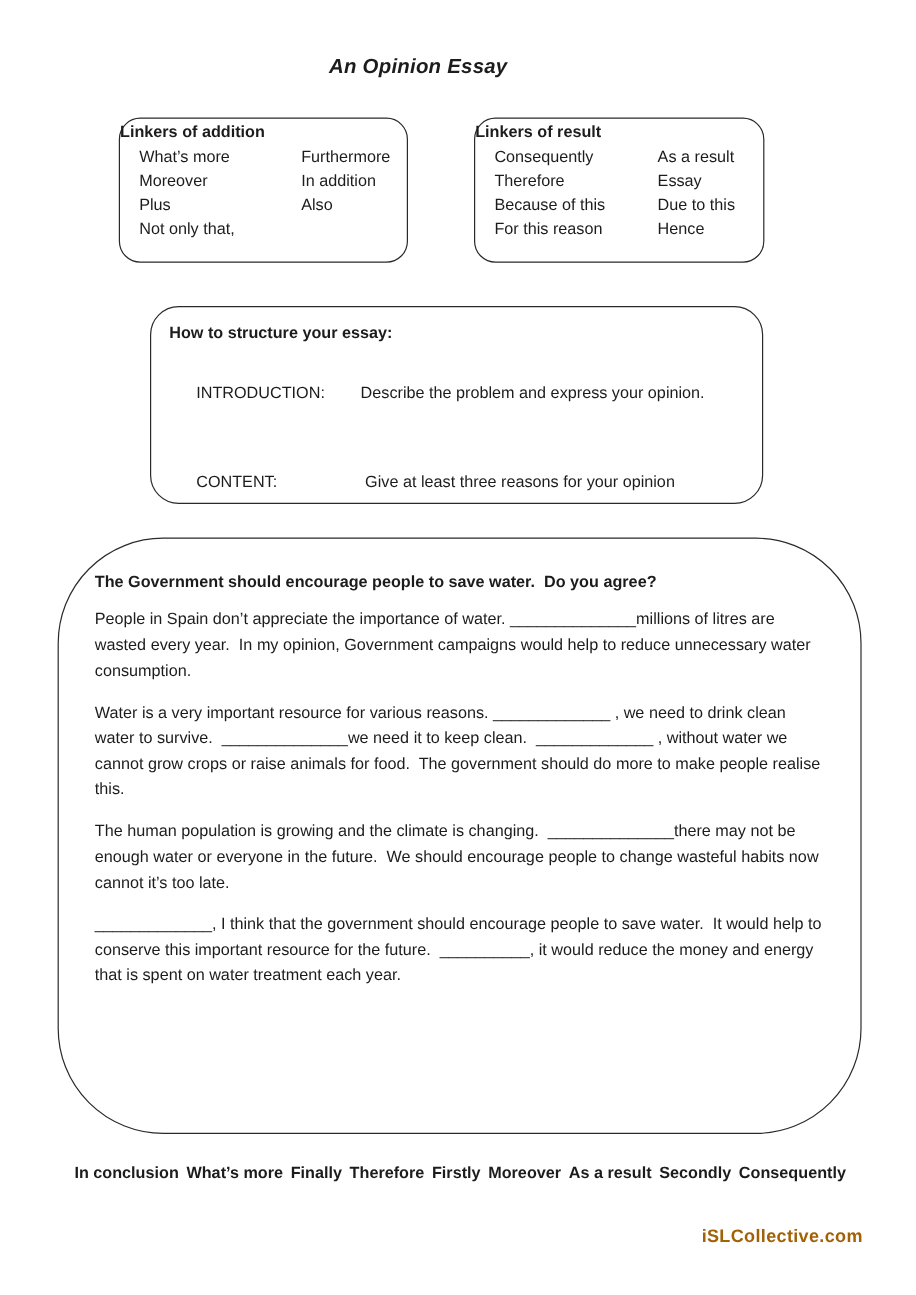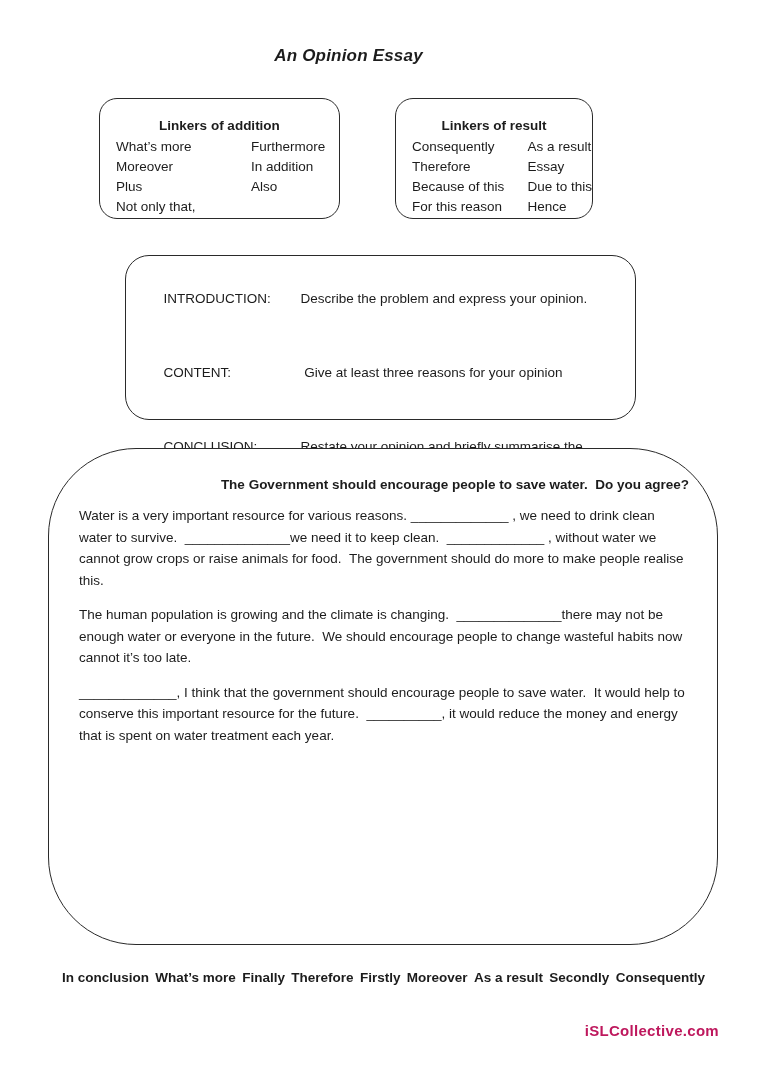--- a/index.html
+++ b/index.html
@@ -24,24 +24,24 @@
     letter-spacing: 0.2px;
   }
   .box {
     position: absolute;
     border: 1.4px solid #2a2a2a;
     border-radius: 18px;
     background: #ffffff;
     box-sizing: border-box;
   }
   #box-addition { left: 99px;  top: 98px; width: 241px; height: 121px; }
-  #box-result   { left: 395px; top: 98px; width: 198px; height: 121px; }
+  #box-result   { left: 395px; top: 98px; width: 242px; height: 121px; }
   .box-title {
-    margin-top: 19px;
-    text-align: center;
+    margin-top: 3px;
+    text-align: left;
     font-weight: bold;
     font-size: 13.5px;
   }
   .box-cols { display: flex; padding: 6px 0 0 16px; }
   .box-col  { display: flex; flex-direction: column; }
   .box-col div { height: 20px; font-size: 13.5px; white-space: nowrap; }
   #box-addition .col1 { width: 135px; }
   #box-result   .col1 { width: 136px; }
 
   #box-structure {
@@ -60,21 +60,21 @@
     white-space: pre-wrap;
   }
   .structure-label { display: inline-block; width: 137px; }
 
   #box-essay {
     left: 48px; top: 448px; width: 670px; height: 497px;
     border-radius: 88px;
   }
   .essay-inner { padding: 28px 28px 0 30px; }
   .essay-question {
-    text-align: right;
+    text-align: left;
     font-weight: bold;
     font-size: 13.5px;
     white-space: pre-wrap;
   }
   .essay-p {
     margin: 13px 0 0 0;
     width: 612px;
     font-size: 13.5px;
     line-height: 21.5px;
     white-space: pre-wrap;
@@ -84,21 +84,21 @@
     position: absolute;
     left: 62px; top: 970px; width: 643px;
     display: flex;
     justify-content: space-between;
     font-weight: bold;
     font-size: 13.5px;
   }
   .watermark {
     position: absolute;
     top: 1022px; right: 44px;
-    color: #be185d;
+    color: #a16207;
     font-weight: bold;
     font-size: 15px;
     letter-spacing: 0.3px;
   }
 </style>
 </head>
 <body>
 
 <div class="page">
 
@@ -133,34 +133,36 @@
       <div class="box-col col2">
         <div>As a result</div>
         <div>Essay</div>
         <div>Due to this</div>
         <div>Hence</div>
       </div>
     </div>
   </div>
 
   <div class="box" id="box-structure">
+    <div class="structure-title">How to structure your essay:</div>
     <div class="structure-row">
       <span class="structure-label">INTRODUCTION:</span><span>Describe the problem and express your opinion.</span>
     </div>
     <div class="structure-row">
       <span class="structure-label">CONTENT:</span><span> Give at least three reasons for your opinion</span>
     </div>
     <div class="structure-row">
       <span class="structure-label">CONCLUSION:</span><span>Restate your opinion and briefly summarise the reasons.</span>
     </div>
   </div>
 
   <div class="box" id="box-essay">
     <div class="essay-inner">
       <div class="essay-question">The Government should encourage people to save water.  Do you agree?</div>
+      <p class="essay-p">People in Spain don’t appreciate the importance of water. ______________millions of litres are wasted every year.  In my opinion, Government campaigns would help to reduce unnecessary water consumption.</p>
       <p class="essay-p">Water is a very important resource for various reasons. _____________ , we need to drink clean water to survive.  ______________we need it to keep clean.  _____________ , without water we cannot grow crops or raise animals for food.  The government should do more to make people realise this.</p>
       <p class="essay-p">The human population is growing and the climate is changing.  ______________there may not be enough water or everyone in the future.  We should encourage people to change wasteful habits now cannot it’s too late.</p>
       <p class="essay-p">_____________, I think that the government should encourage people to save water.  It would help to conserve this important resource for the future.  __________, it would reduce the money and energy that is spent on water treatment each year.</p>
     </div>
   </div>
 
   <div class="word-bank">
     <span>In conclusion</span>
     <span>What’s more</span>
     <span>Finally</span>

